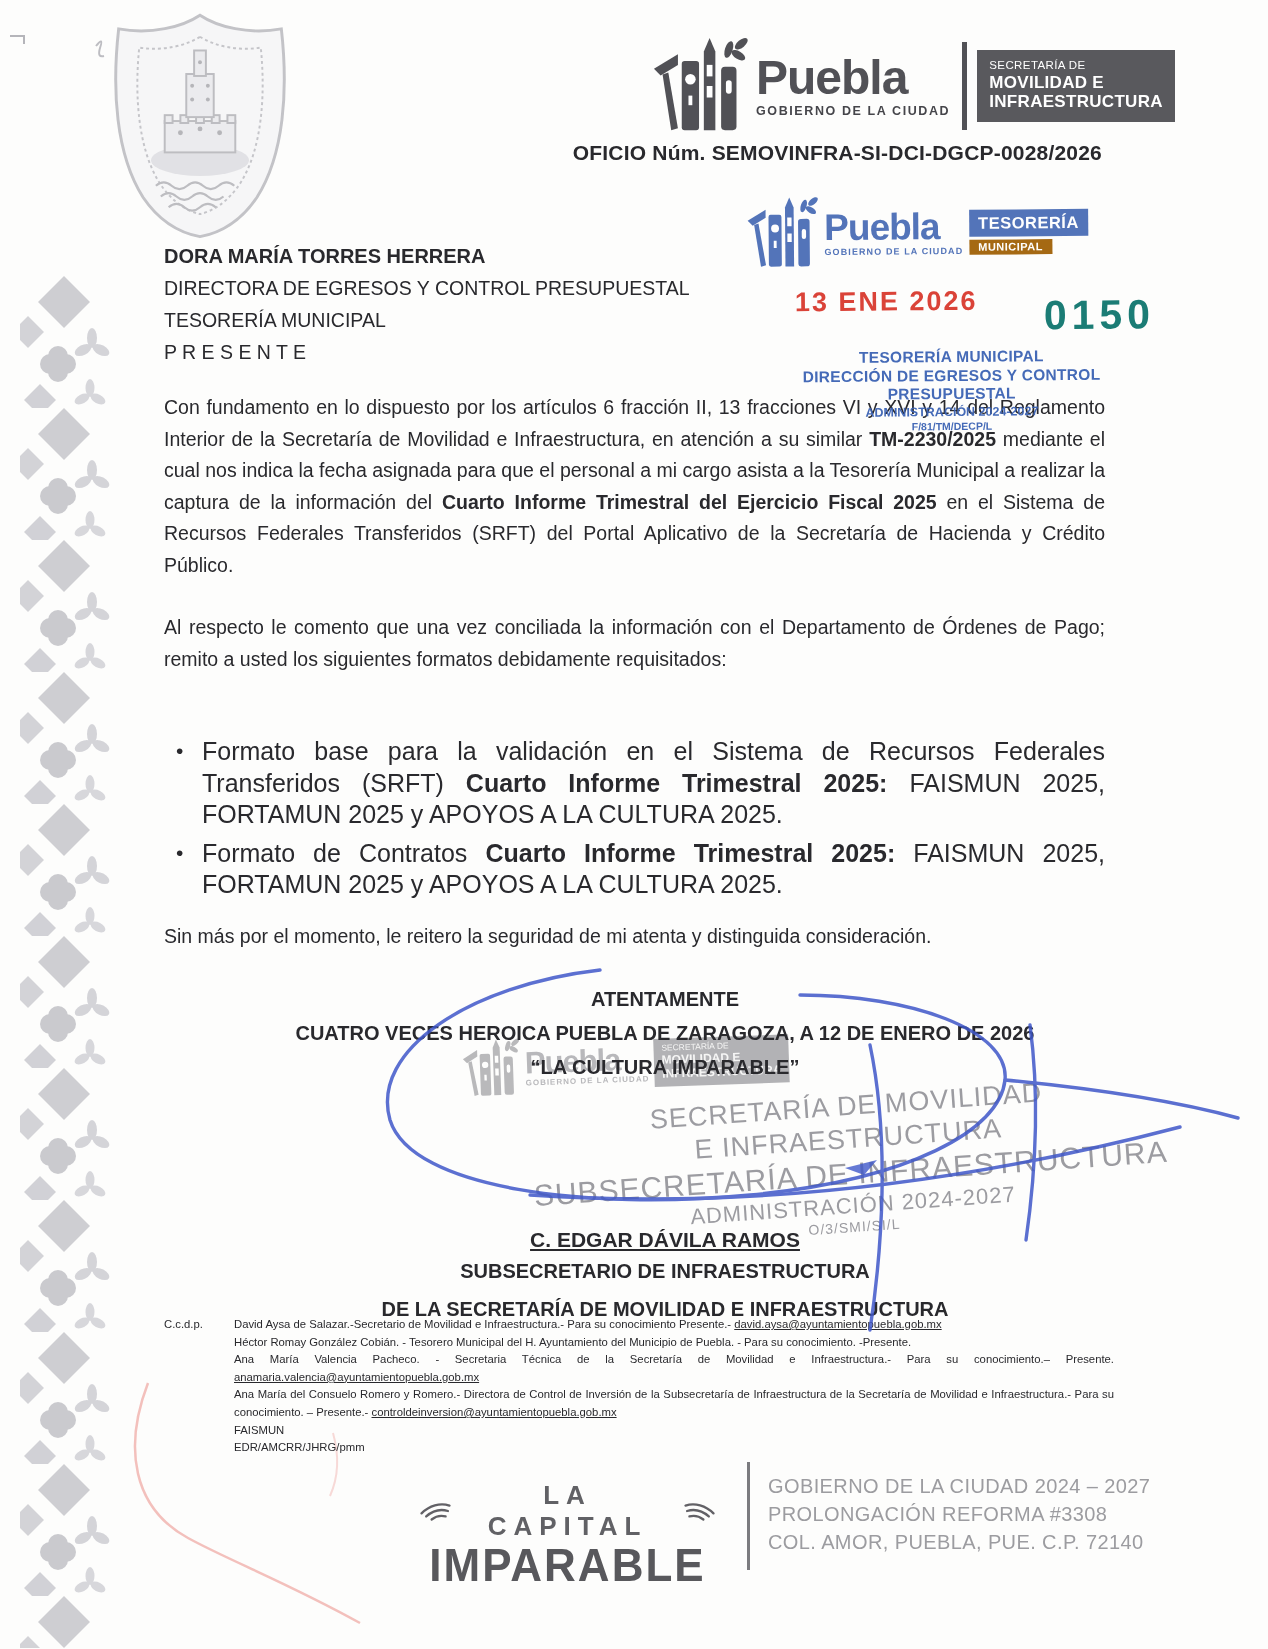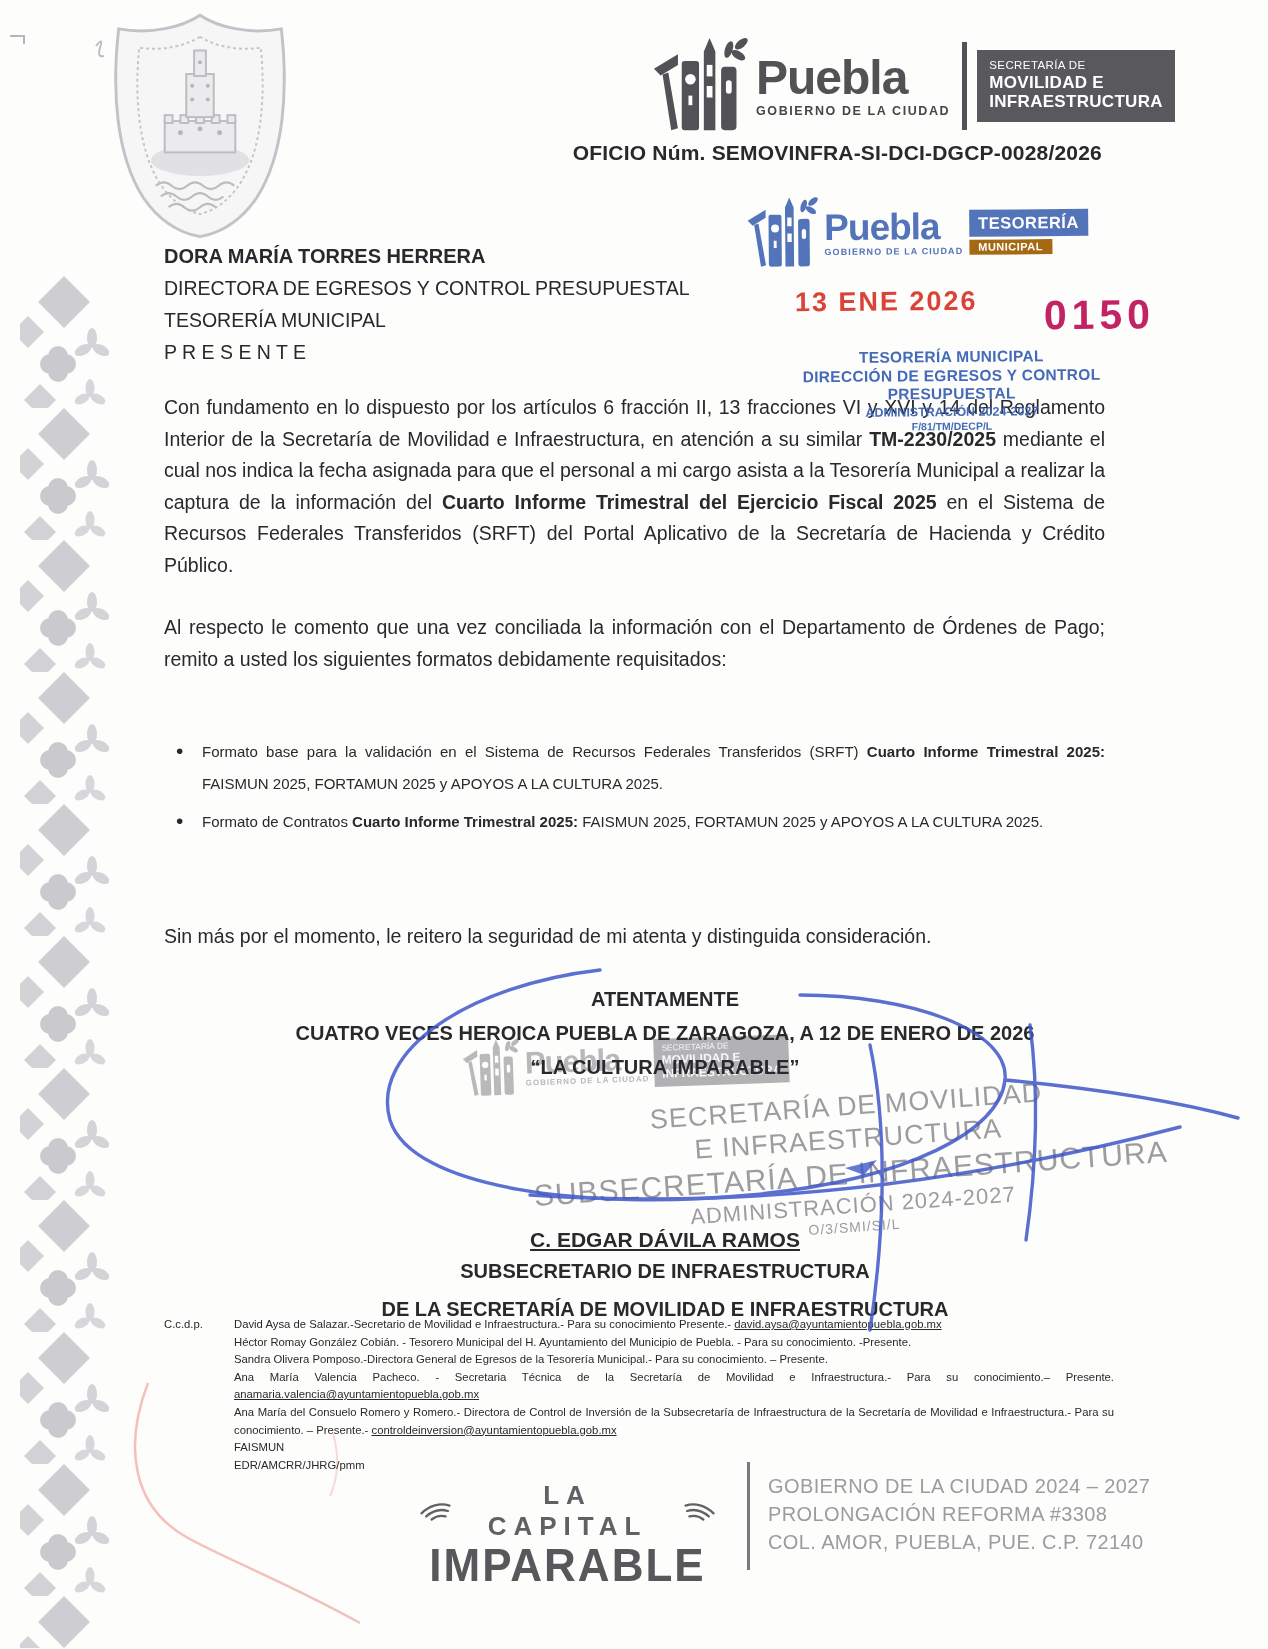--- a/index.html
+++ b/index.html
@@ -32,33 +32,33 @@
   .blue-stamp { position:absolute; left:733px; top:192px; width:436px; z-index:3; transform:rotate(-.5deg); opacity:.95; }
   .bs-row { display:flex; align-items:center; margin-left:14px; }
   .bs-word { margin-left:6px; }
   .bs-brand { font-size:37px; font-weight:bold; color:#4a6db6; letter-spacing:-1px; line-height:37px; }
   .bs-sub { font-size:9px; font-weight:bold; color:#4a6db6; letter-spacing:1.1px; margin-top:1px; }
   .bs-box { margin-left:6px; }
   .bs-box .u1 { background:#4a6db6; color:#fff; font-size:16.5px; font-weight:bold; padding:4px 9px; letter-spacing:.5px; }
   .bs-box .u2 { background:#a16207; color:#fff; font-size:11px; font-weight:bold; padding:1px 9px 2px; letter-spacing:.5px; display:inline-block; margin-top:2px; }
   .bs-daterow { position:relative; height:58px; margin-top:14px; }
   .bs-date { position:absolute; left:62px; top:0; font-size:27px; font-weight:bold; color:#d93a2e; letter-spacing:2px; }
-  .bs-folio { position:absolute; right:14px; top:7px; font-size:41px; font-weight:bold; color:#be185d; letter-spacing:5px; }
+  .bs-folio { position:absolute; right:14px; top:7px; font-size:41px; font-weight:bold; color:#0f766e; letter-spacing:5px; }
   .bs-lines { text-align:center; color:#3c63b4; font-weight:bold; margin-top:4px; }
   .bs-l-a { font-size:15.5px; line-height:18.5px; letter-spacing:.3px; }
   .bs-l-b { font-size:12.5px; line-height:16px; }
   .bs-l-c { font-size:10.5px; line-height:13px; }
 
   
   .addressee { position:absolute; left:164px; top:240px; font-size:19.5px; line-height:32px; z-index:2; }
   .addr-name { font-size:20px; font-weight:bold; }
   .para { position:absolute; left:164px; width:941px; font-size:19.5px; line-height:31.5px; text-align:justify; z-index:2; }
   .p1 { top:392px; }
   .p2 { top:612px; }
-  .bullets { position:absolute; left:164px; top:736px; width:941px; z-index:2; font-size:15px; line-height:31.5px; }
+  .bullets { position:absolute; left:164px; top:736px; width:941px; z-index:2; font-size:25px; line-height:31.5px; }
   .bullet { position:relative; padding-left:38px; margin-bottom:7px; text-align:justify; }
   .bullet::before { content:"\2022"; position:absolute; left:12px; top:-1px; font-size:21px; }
   .closing { top:921px; }
   b, .bold { font-weight:bold; }
 
   
   .sig-line { position:absolute; left:200px; width:930px; text-align:center; font-weight:bold; z-index:4; }
   .sig-atent { top:988px; font-size:20px; }
   .sig-city { top:1022px; font-size:20px; }
   .sig-motto { top:1056px; font-size:20px; }
@@ -294,21 +294,20 @@
 
   <div class="sig-line sig-name">C. EDGAR DÁVILA RAMOS</div>
   <div class="sig-line sig-t1">SUBSECRETARIO DE INFRAESTRUCTURA</div>
   <div class="sig-line sig-t2">DE LA SECRETARÍA DE MOVILIDAD E INFRAESTRUCTURA</div>
 
   <div class="ccdp">
     <div class="ccdp-label">C.c.d.p.</div>
     <div class="ccdp-body">
       <div class="ccdp-entry"><span>David Aysa de Salazar.-Secretario de Movilidad e Infraestructura.- Para su conocimiento Presente.- </span><span class="ccdp-email">david.aysa@ayuntamientopuebla.gob.mx</span></div>
       <div class="ccdp-entry"><span>Héctor Romay González Cobián. - Tesorero Municipal del H. Ayuntamiento del Municipio de Puebla. - Para su conocimiento. -Presente.</span></div>
-      <div class="ccdp-entry"><span>Sandra Olivera Pomposo.-Directora General de Egresos de la Tesorería Municipal.- Para su conocimiento. – Presente.</span></div>
       <div class="ccdp-entry"><span>Ana María Valencia Pacheco. - Secretaria Técnica de la Secretaría de Movilidad e Infraestructura.- Para su conocimiento.– Presente. </span><span class="ccdp-email">anamaria.valencia@ayuntamientopuebla.gob.mx</span></div>
       <div class="ccdp-entry"><span>Ana María del Consuelo Romero y Romero.- Directora de Control de Inversión de la Subsecretaría de Infraestructura de la Secretaría de Movilidad e Infraestructura.- Para su conocimiento. – Presente.- </span><span class="ccdp-email">controldeinversion@ayuntamientopuebla.gob.mx</span></div>
       <div class="ccdp-plain">FAISMUN</div>
       <div class="ccdp-plain">EDR/AMCRR/JHRG/pmm</div>
     </div>
   </div>
 
   <div class="footer-logo">
     <div class="fl-row">
       <svg width="36" height="24" viewBox="0 0 40 26">

